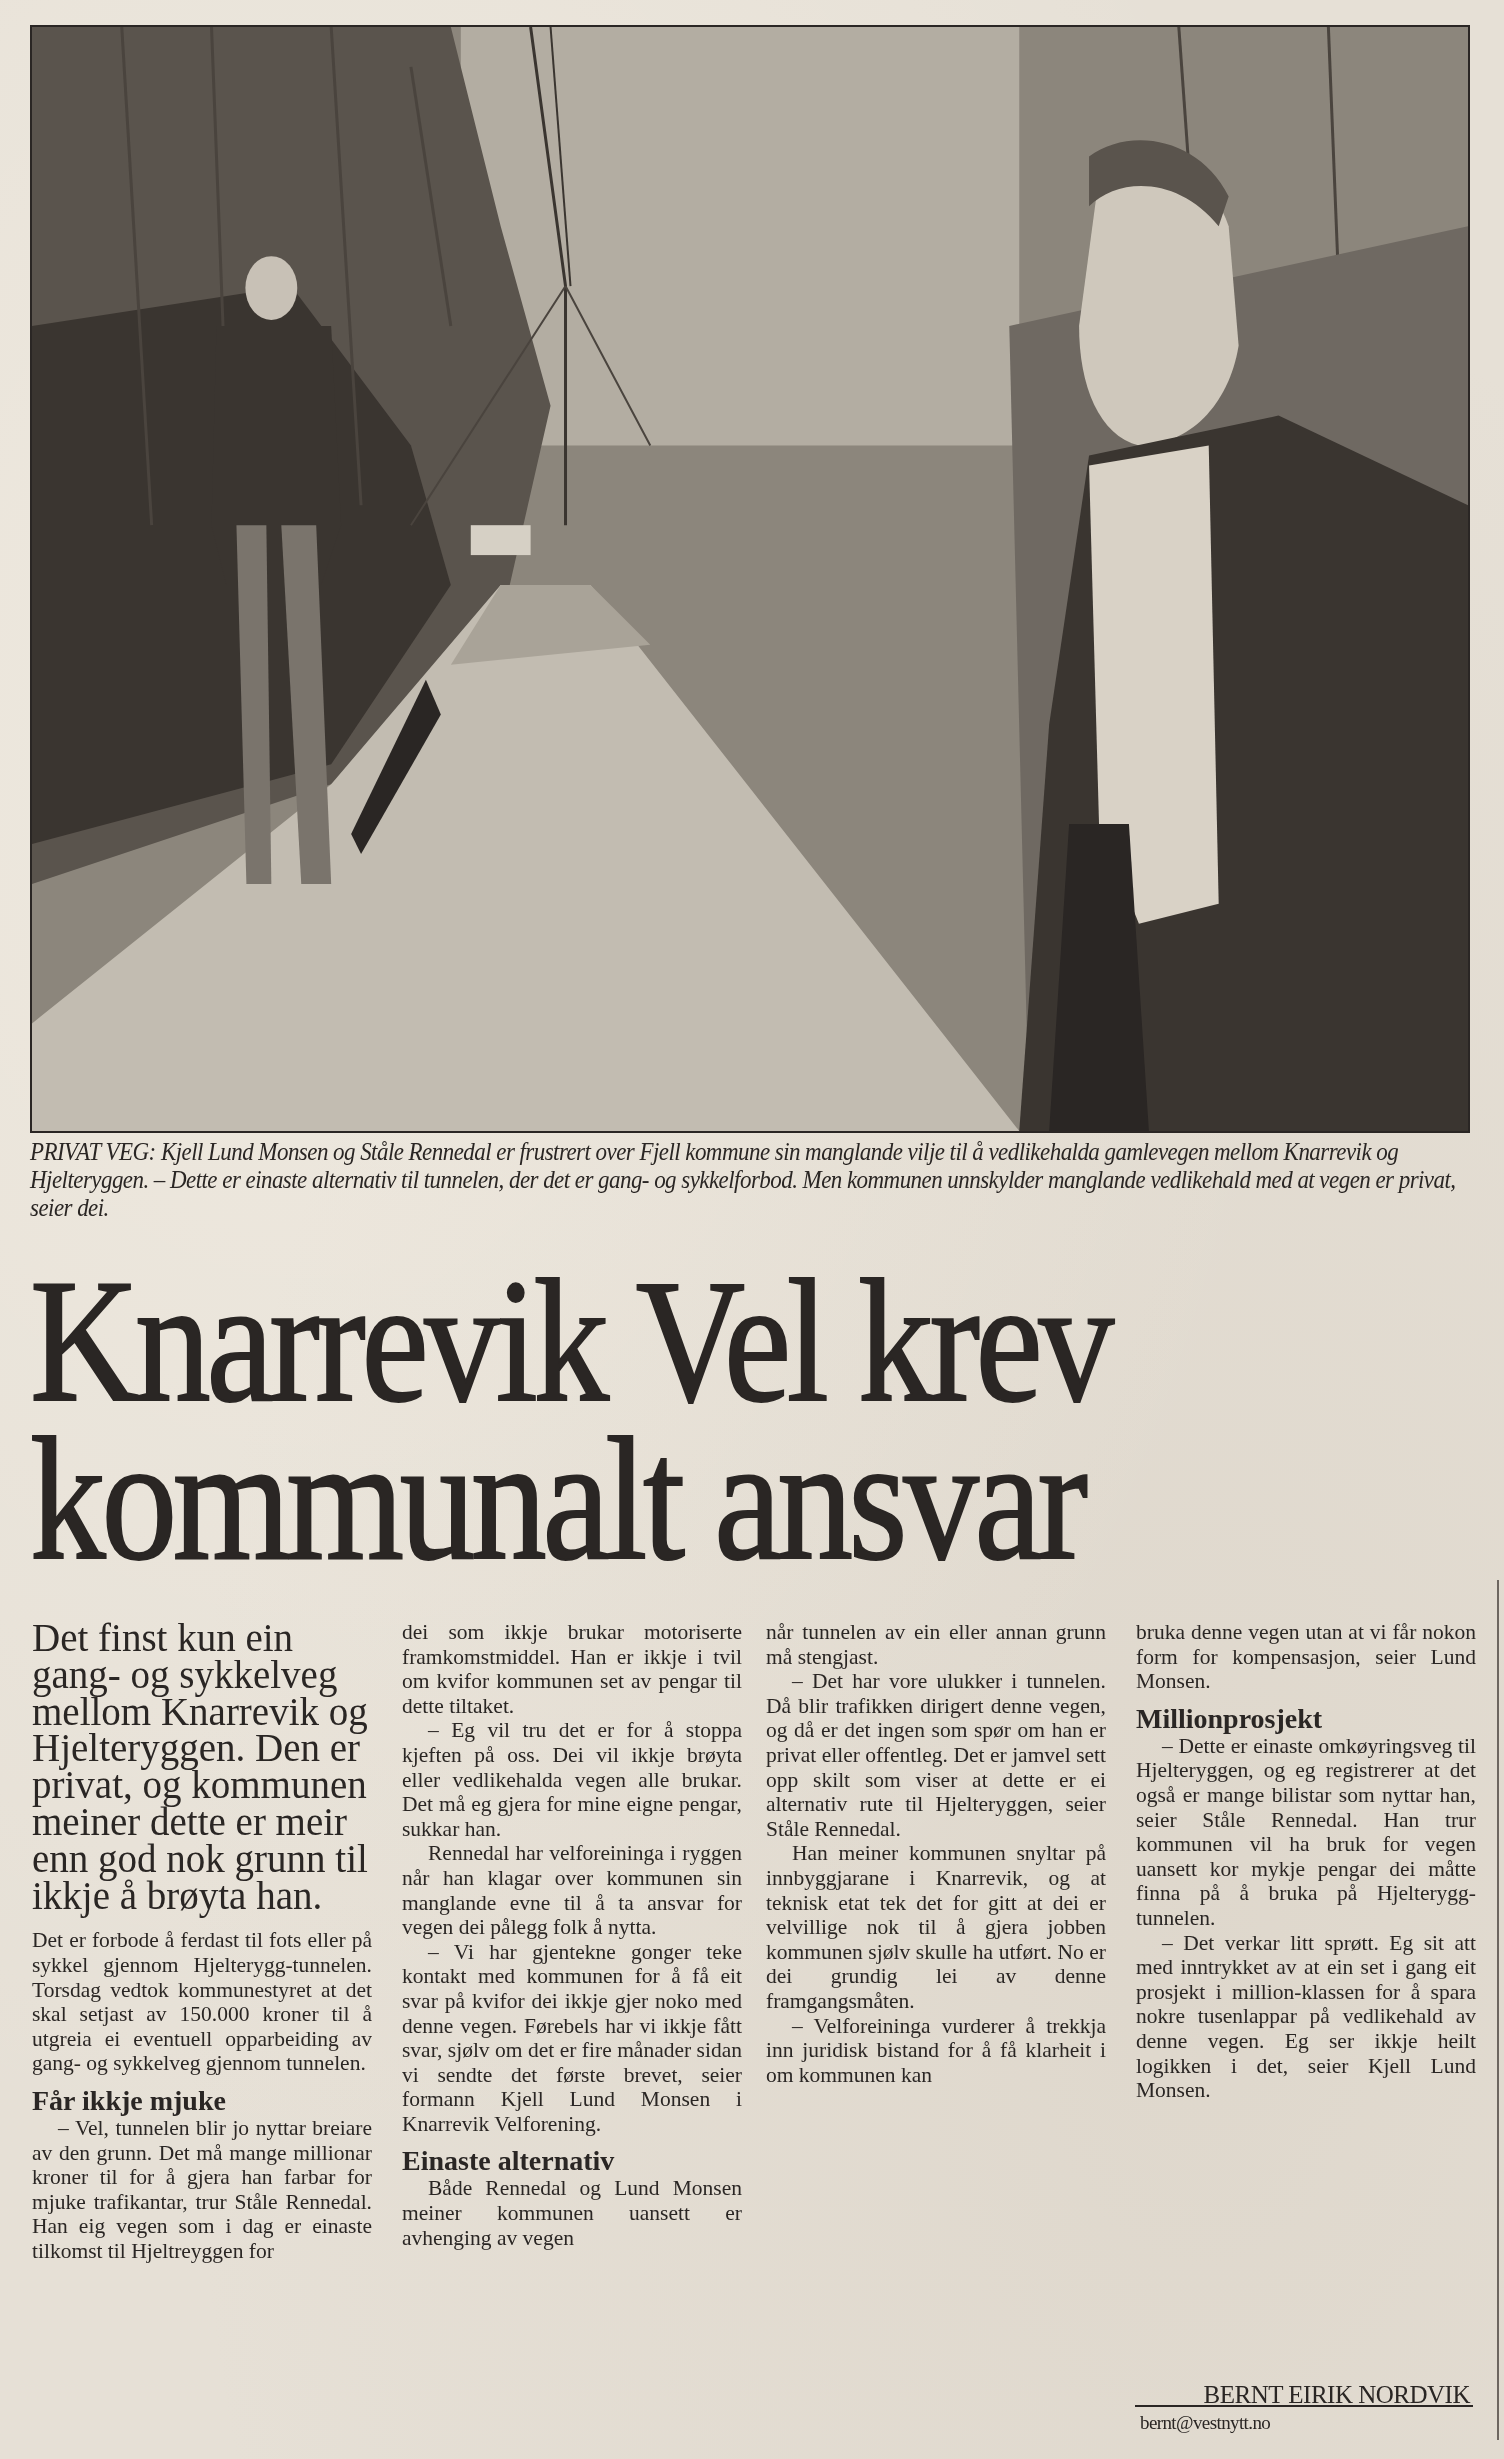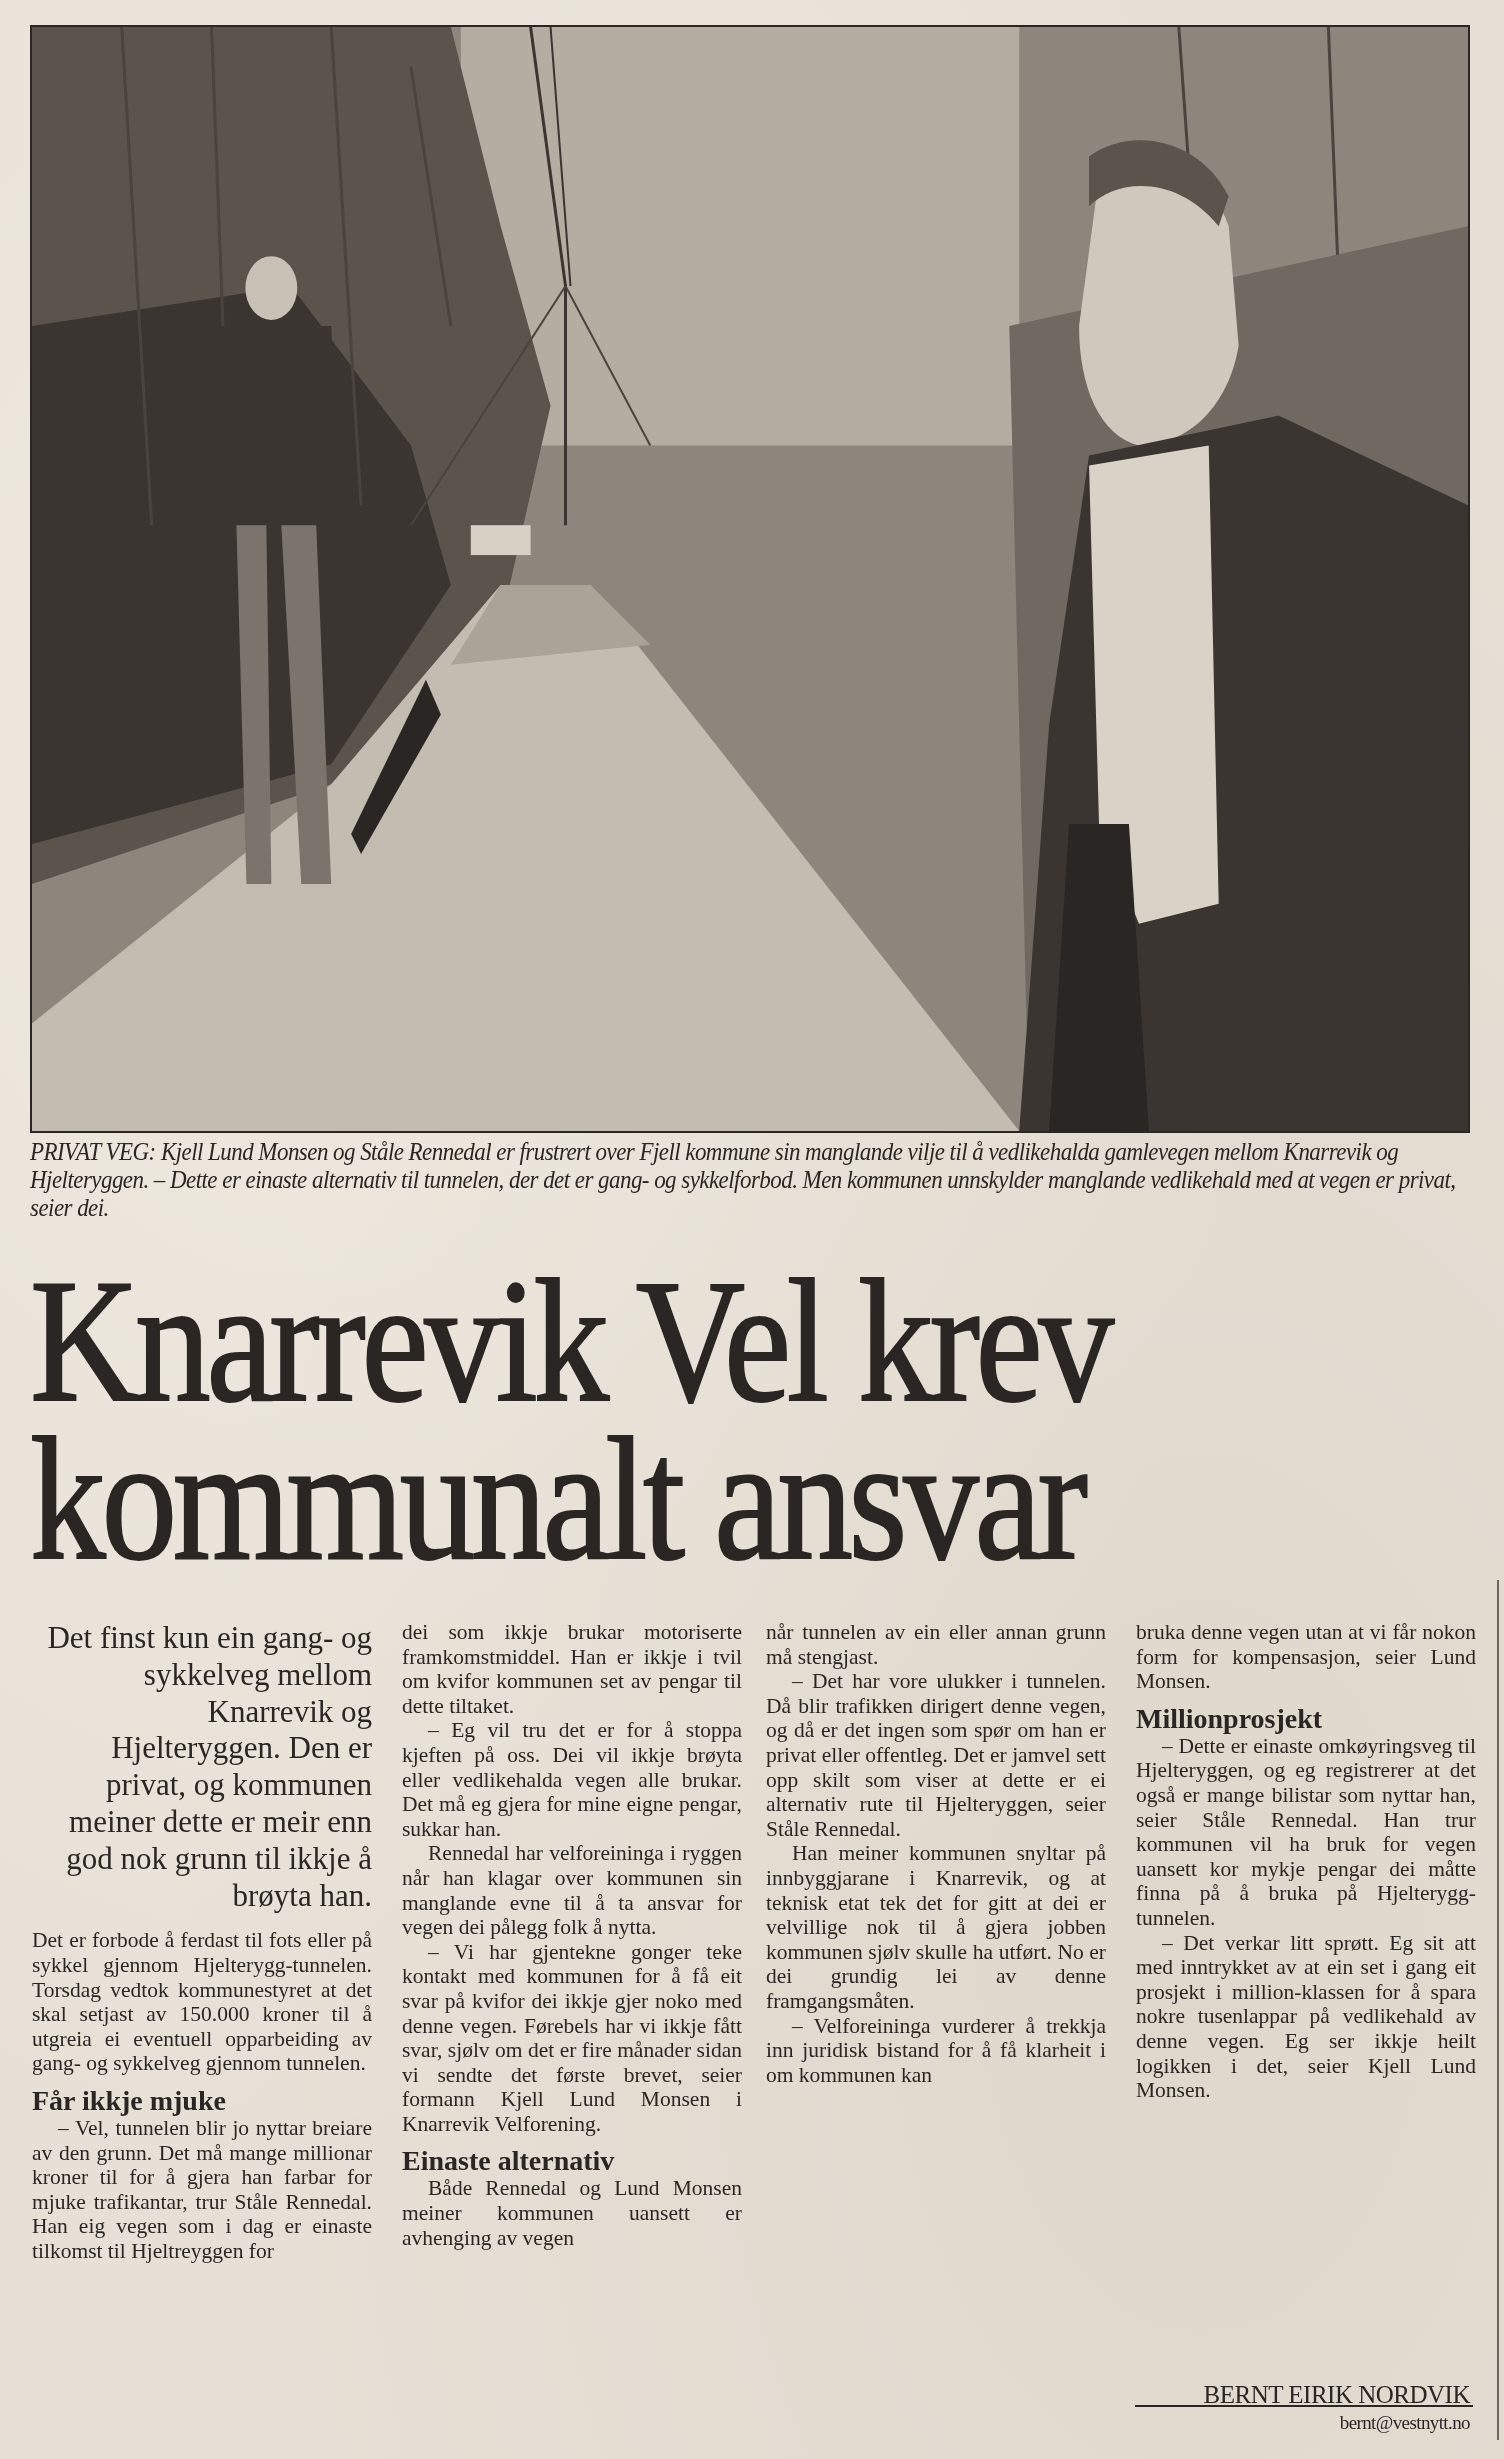--- a/index.html
+++ b/index.html
@@ -35,24 +35,24 @@
     position: absolute; top: 1620px; width: 340px;
     font-size: 21.5px; line-height: 24.6px; text-align: justify; hyphens: manual;
   }
   .col p { margin: 0; text-indent: 0; }
   .col p.ind { text-indent: 26px; }
   .col h3 { margin: 12px 0 2px 0; font-size: 28px; font-weight: bold; line-height: 26px; }
   .c1 { left: 32px; }
   .c2 { left: 402px; }
   .c3 { left: 766px; }
   .c4 { left: 1136px; }
-  .ingress { font-size: 31px; line-height: 36.8px; text-align: right; margin-bottom: 14px !important; }
+  .ingress { font-size: 39px; line-height: 36.8px; text-align: left; margin-bottom: 14px !important; }
   .byline { position: absolute; left: 1140px; top: 2381px; width: 330px; text-align: right; font-size: 25px; letter-spacing: -0.5px; }
   .byline-rule { position: absolute; left: 1135px; top: 2405px; width: 338px; height: 2px; background: #2a2624; }
-  .email { position: absolute; left: 1140px; top: 2412px; width: 330px; text-align: right; font-size: 19px; letter-spacing: -0.6px; }
+  .email { position: absolute; left: 1140px; top: 2412px; width: 330px; text-align: left; font-size: 19px; letter-spacing: -0.6px; }
   .right-rule { position: absolute; left: 1497px; top: 1580px; width: 2px; height: 860px; background: #6d6660; }
 </style>
 </head>
 <body>
 
 <div class="photo">
   <svg viewBox="0 0 1440 1108" preserveAspectRatio="none">
 
     <rect x="0" y="0" width="1440" height="1108" fill="#8c867c"></rect>
     <rect x="430" y="0" width="560" height="420" fill="#b3ada2"></rect>

